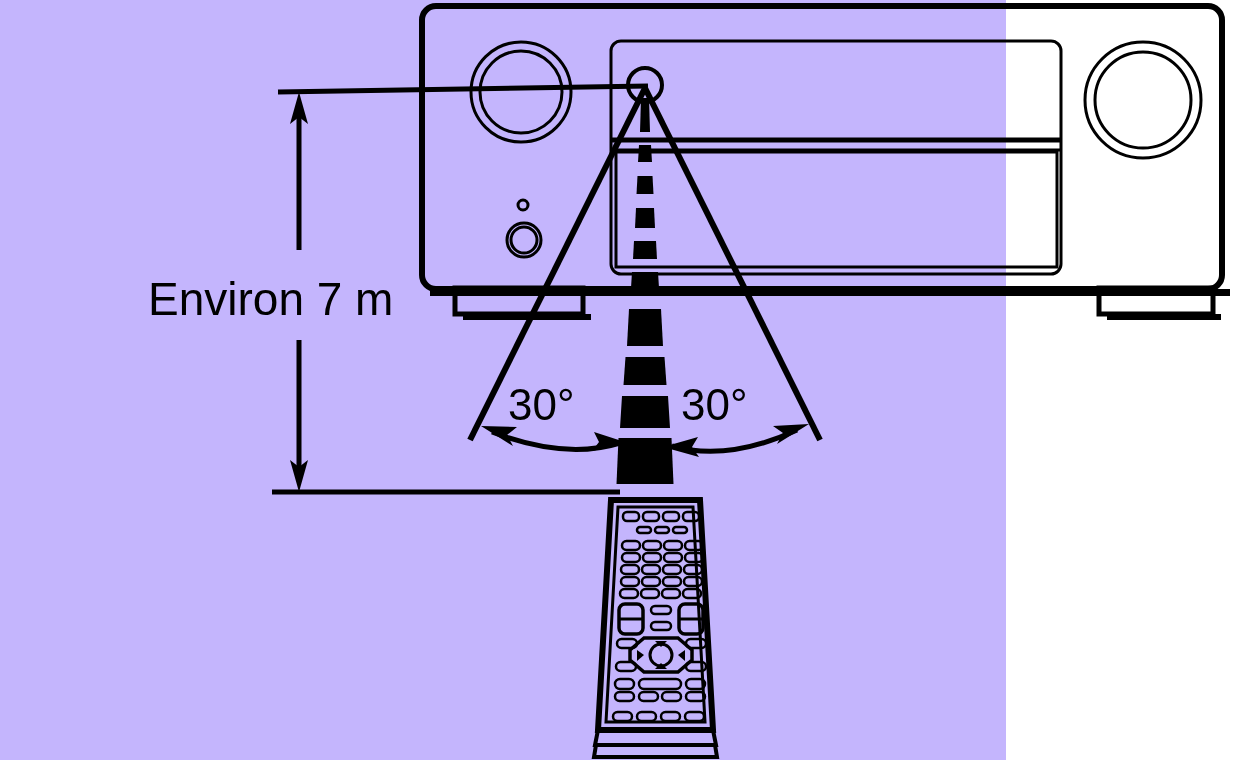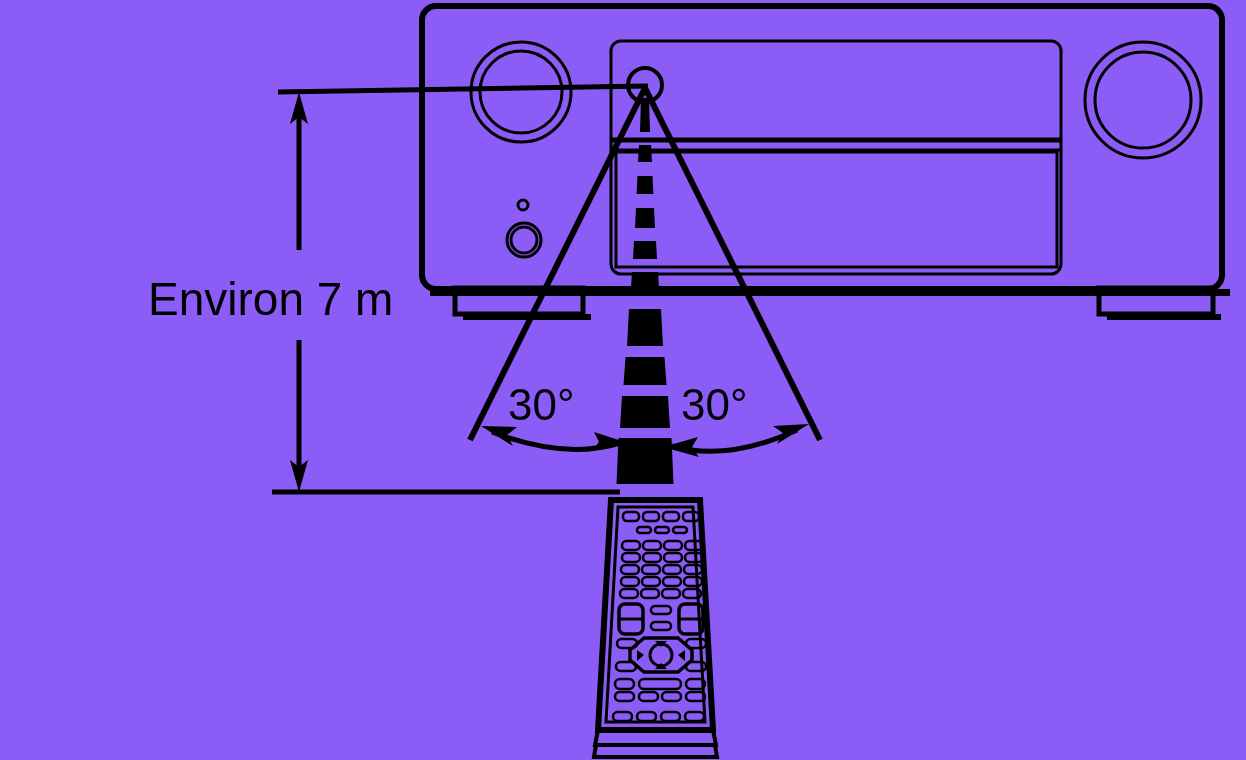--- a/index.html
+++ b/index.html
@@ -8,23 +8,23 @@
     background: #ffffff;
   }
   body {
     width: 1246px;
     height: 760px;
     font-family: "Liberation Sans", sans-serif;
     overflow: hidden;
   }
   #diagram-root {
     position: relative;
-    width: 1246px;
+    width: 1006px;
     height: 760px;
-    background: #8b5cf6;
+    background: #c4b5fd;
     text-decoration: underline;
   }
   svg#ir-diagram {
     display: block;
     width: 1246px;
     height: 760px;
   }
   .label-text {
     font-family: "Liberation Sans", sans-serif;
     fill: #000000;

